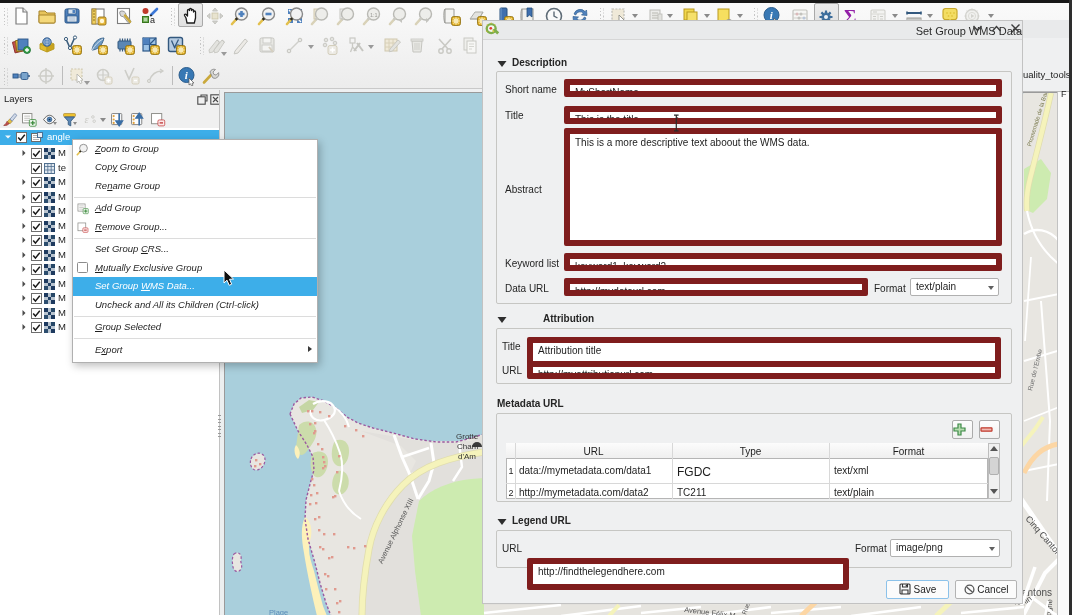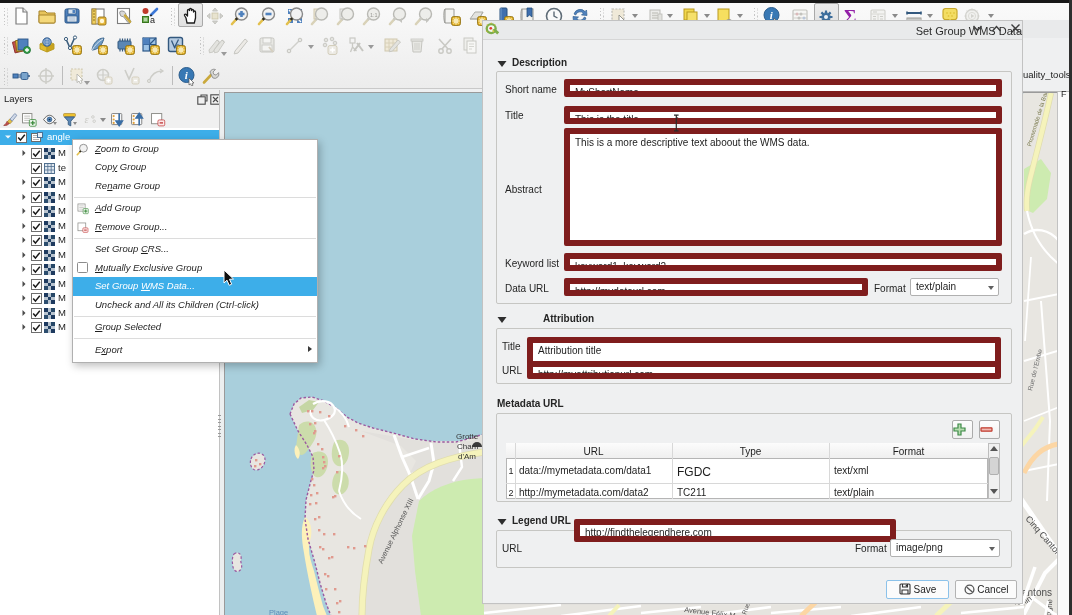--- a/index.html
+++ b/index.html
@@ -1130,21 +1130,21 @@
 <div class="abs" style="left:990px;top:489px;width:0;height:0;border-left:4px solid transparent;border-right:4px solid transparent;border-top:5px solid #555;"></div>
 <div class="abs" style="left:989px;top:457px;width:10px;height:18px;background:#d4d4d4;border:1px solid #b0b0b0;border-radius:2px;"></div>
 <div class="abs" style="left:497px;top:518px;">
     <svg width="10" height="8" viewBox="0 0 10 8">
       <path d="M0.5 1 h9 l-4.5 6z" fill="#2e2e2e"></path>
     </svg>
   </div>
 <div class="hdr" style="left:512px;top:515px;">Legend URL</div>
 <div class="frame" style="left:496px;top:530px;width:516px;height:38px;"></div>
 <div class="lbl" style="left:502px;top:543px;">URL</div>
-<div class="inp" style="left:527px;top:519px;width:322px;height:23px;margin-left:47px;">http://findthelegendhere.com</div>
+<div class="inp" style="left:527px;top:558px;width:322px;height:32px;">http://findthelegendhere.com</div>
 <div class="lbl" style="left:855px;top:543px;">Format</div>
 <div class="combo" style="left:890px;top:539px;width:110px;height:18px;">image/png<div class="carr"></div></div>
 <div class="abs" style="left:886px;top:580px;width:63px;height:19px;background:#fbfbfb;border:1px solid #8cc2ea;border-radius:2px;font-size:10px;color:#1d1d1d;text-align:center;line-height:17px;"><svg width="12" height="12" viewBox="0 0 12 12" style="display:inline-block;vertical-align:-2px">
       <rect x="1" y="1" width="10" height="10" rx="1" fill="none" stroke="#333" stroke-width="1.1"></rect>
       <path d="M3.5 1 v3 h5 v-3 M3 11 v-4 h6 v4" fill="none" stroke="#333" stroke-width="1.1"></path>
       <rect x="6.7" y="1.7" width="1.6" height="1.8" fill="#333"></rect>
     </svg> Save</div>
 <div class="abs" style="left:955px;top:580px;width:62px;height:19px;background:#fbfbfb;border:1px solid #b3b3b3;border-radius:2px;font-size:10px;color:#1d1d1d;text-align:center;line-height:17px;"><svg width="11" height="11" viewBox="0 0 11 11" style="display:inline-block;vertical-align:-2px">
       <circle cx="5.5" cy="5.5" r="4.4" fill="none" stroke="#555" stroke-width="1.3"></circle>
       <path d="M2.6 2.9 l6 5.4" stroke="#555" stroke-width="1.3"></path>

